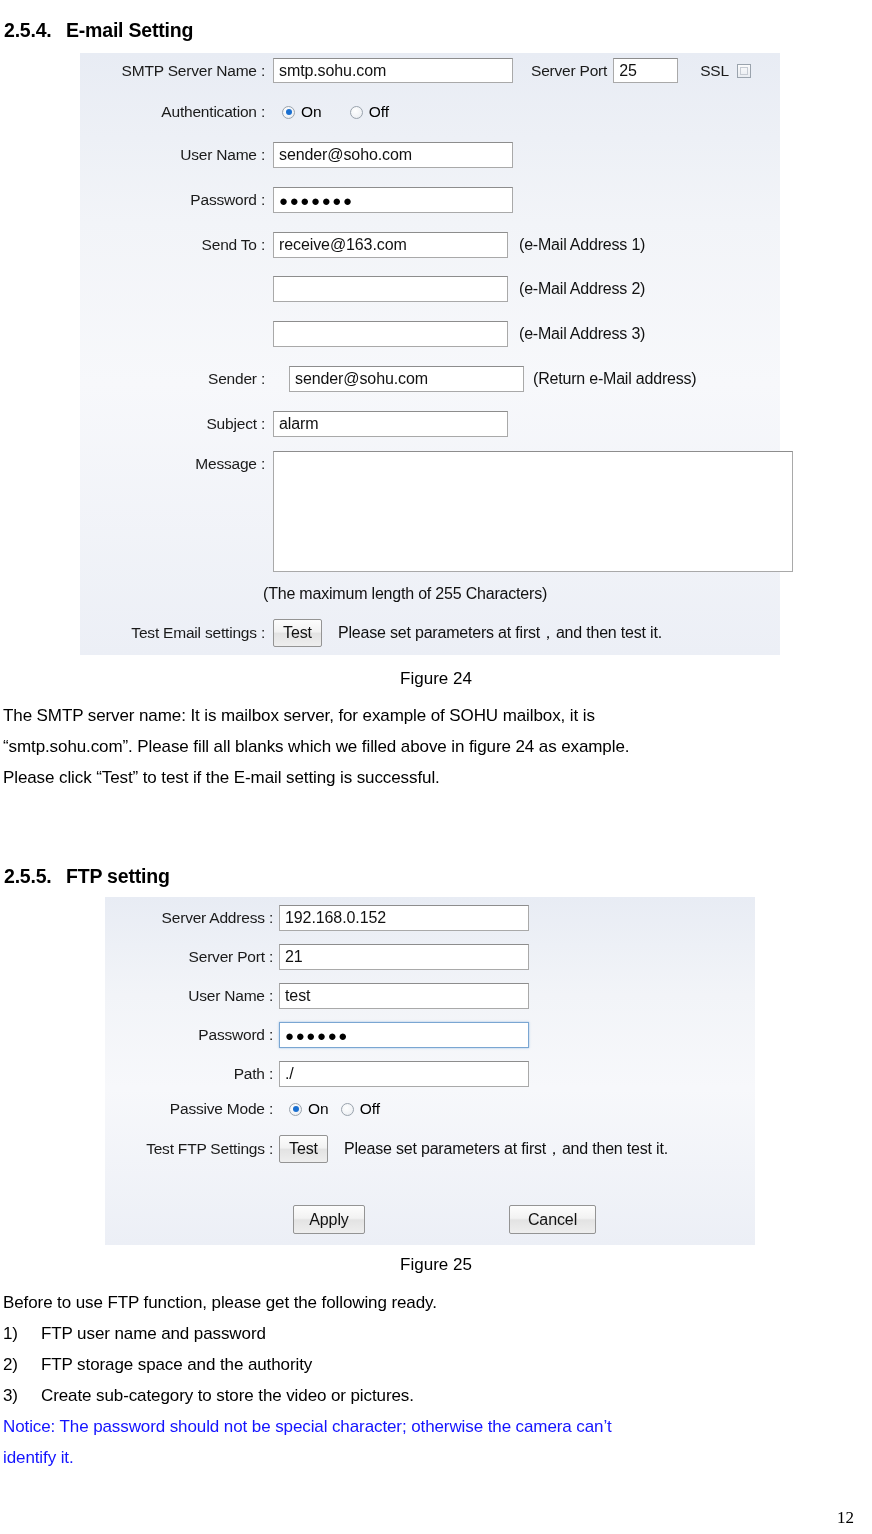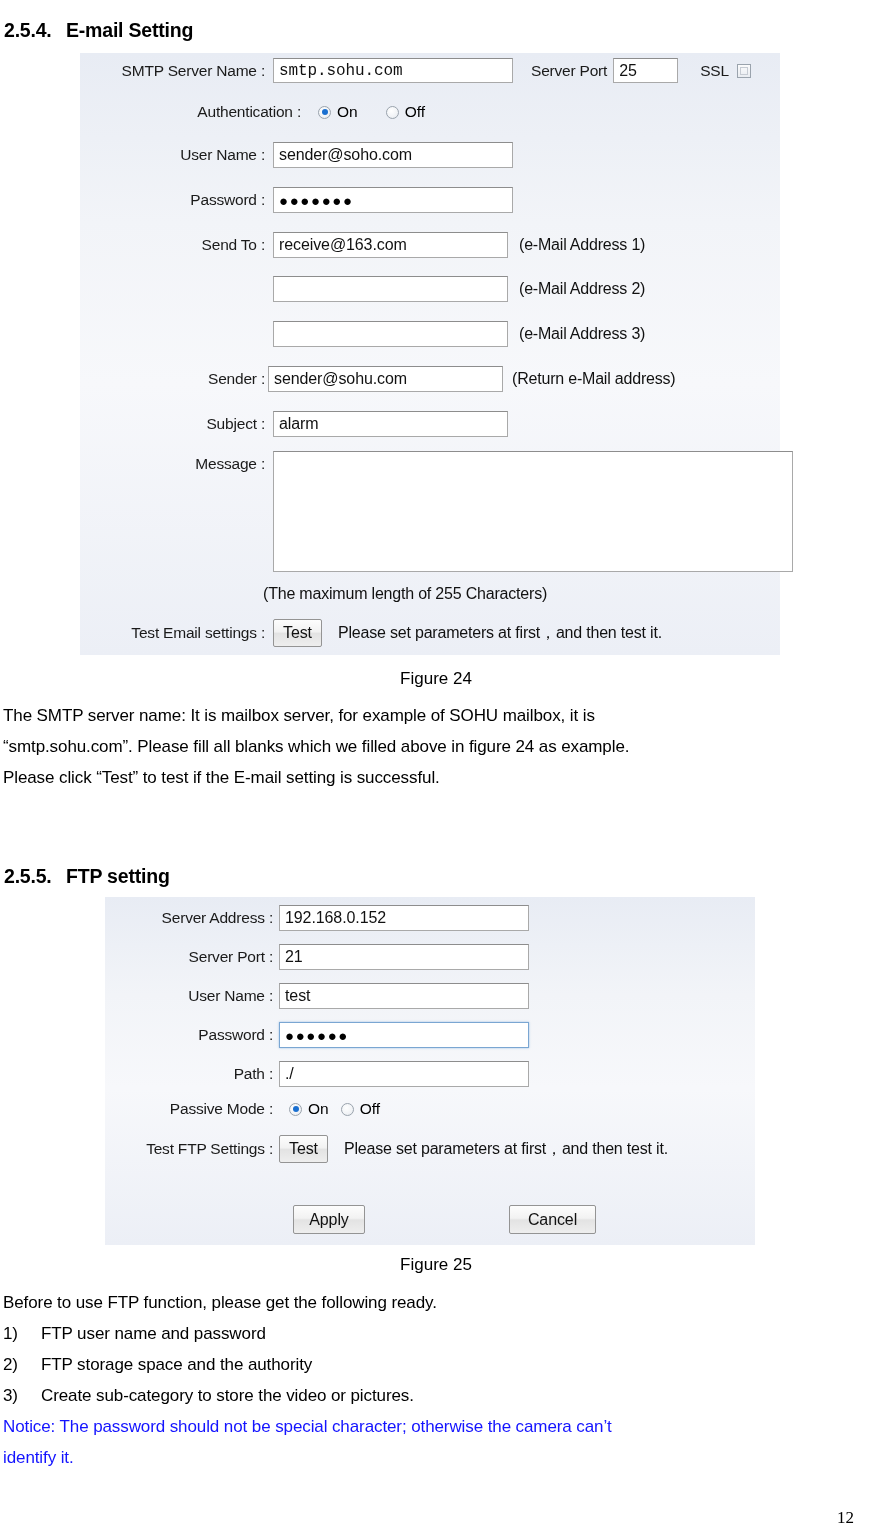--- a/index.html
+++ b/index.html
@@ -148,29 +148,29 @@
 <body>
 
 <div class="sec-heading" style="position:absolute; left:4px; top:19px;">
   <span class="num">2.5.4.</span><span>E-mail Setting</span>
 </div>
 
 <div class="panel" style="left:80px; top:53px; width:700px; height:602px;">
 
   <div class="row" style="left:0px; top:5px;">
     <span class="fld-label" style="width:185px;">SMTP Server Name :</span>
-    <span class="textbox" style="margin-left:8px; width:240px; height:25px;font-family:Liberation Mono, monospace;">smtp.sohu.com</span>
+    <span class="textbox" style="margin-left:8px; width:240px; height:25px;">smtp.sohu.com</span>
     <span class="fld-label" style="margin-left:18px;">Server Port</span>
     <span class="textbox" style="margin-left:6px; width:65px; height:25px;">25</span>
     <span class="fld-label" style="margin-left:22px;">SSL</span>
     <span class="checkbox" style="margin-left:8px;"></span>
   </div>
 
   <div class="row" style="left:0px; top:50px;">
-    <span class="fld-label" style="width:185px;margin-left:36px;">Authentication :</span>
+    <span class="fld-label" style="width:185px;">Authentication :</span>
     <span style="display:flex; align-items:center; margin-left:17px;">
       <span class="radio on"></span>
       <span class="radio-label">On</span>
     </span>
     <span style="display:flex; align-items:center; margin-left:28px;">
       <span class="radio"></span>
       <span class="radio-label">Off</span>
     </span>
   </div>
 
@@ -199,21 +199,21 @@
   </div>
 
   <div class="row" style="left:0px; top:268px;">
     <span style="width:185px;"></span>
     <span class="textbox" style="margin-left:8px; width:235px; height:26px;"></span>
     <span class="hint" style="margin-left:11px;">(e-Mail Address 3)</span>
   </div>
 
   <div class="row" style="left:0px; top:313px;">
     <span class="fld-label" style="width:185px;">Sender :</span>
-    <span class="textbox" style="margin-left:3px; width:235px; height:26px;">sender@sohu.com</span>
+    <span class="textbox" style="margin-left:24px; width:235px; height:26px;">sender@sohu.com</span>
     <span class="hint" style="margin-left:9px;">(Return e-Mail address)</span>
   </div>
 
   <div class="row" style="left:0px; top:358px;">
     <span class="fld-label" style="width:185px;">Subject :</span>
     <span class="textbox" style="margin-left:8px; width:235px; height:26px;">alarm</span>
   </div>
 
   <div class="row" style="left:0px; top:398px; align-items:flex-start;">
     <span class="fld-label" style="width:185px; line-height:26px;">Message :</span>

